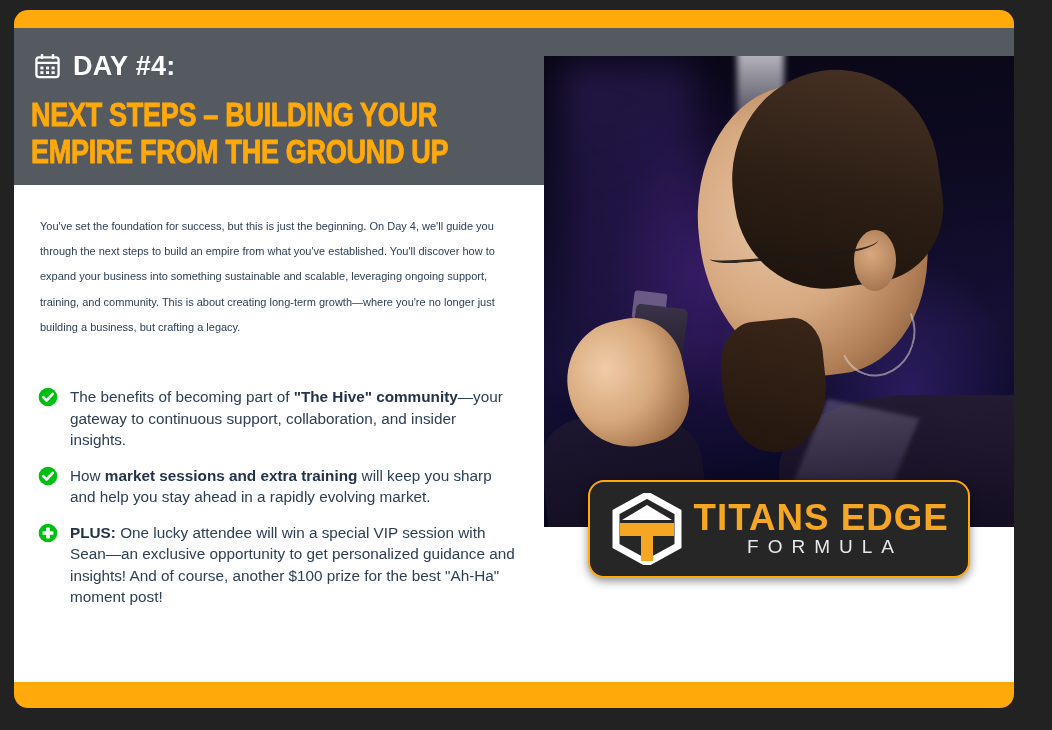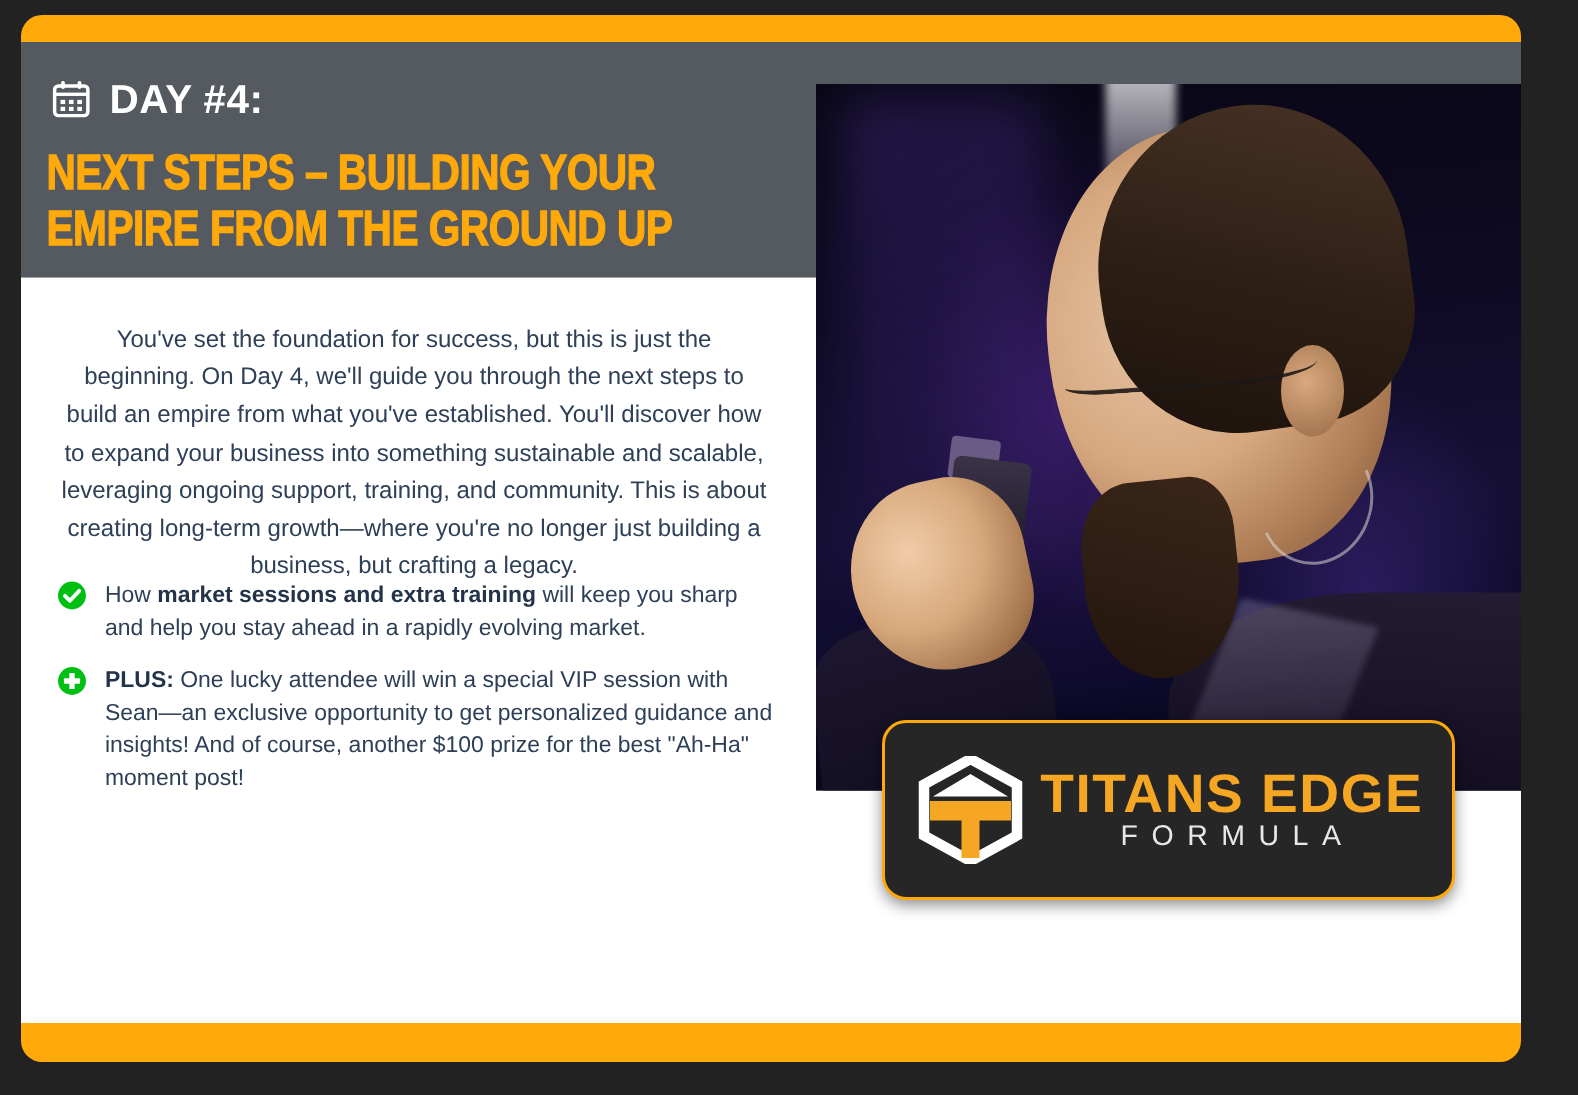--- a/index.html
+++ b/index.html
@@ -85,23 +85,22 @@
     letter-spacing: -0.4px;
     -webkit-text-stroke: 0.9px #ffa90a;
   }
 
   
   .intro {
     position: absolute;
     left: 40px; top: 214px;
     width: 472px;
     color: #2e4057;
-    font-size: 16px;
+    font-size: 11px;
     line-height: 25.2px;
-    text-align: center;
   }
 
   .bullets {
     position: absolute;
     left: 38px; top: 386px;
     width: 478px;
     list-style: none;
   }
   .bullet {
     display: flex;
@@ -235,21 +234,21 @@
     width: 34%; height: 28%;
     border-radius: 30% 42% 0 0;
     background: linear-gradient(170deg, #1d1730 0%, #100c1d 100%);
     transform: rotate(-6deg);
   }
 
   
   .badge {
     position: absolute;
     left: 588px; top: 480px;
-    width: 382px; height: 120px;
+    width: 382px; height: 98px;
     background: #262626;
     border: 2px solid #ffa90a;
     border-radius: 16px;
     display: flex;
     align-items: center;
     justify-content: center;
     gap: 14px;
     box-shadow: 0 3px 10px rgba(0,0,0,0.45);
   }
   .emblem { width: 70px; height: 72px; flex: 0 0 auto; }
@@ -303,20 +302,27 @@
     </div>
 
     <h1 class="headline">Next Steps – Building Your Empire From The Ground Up</h1>
   </div>
 
   <div class="body-white"></div>
 
   <p class="intro">You've set the foundation for success, but this is just the beginning. On Day 4, we'll guide you through the next steps to build an empire from what you've established. You'll discover how to expand your business into something sustainable and scalable, leveraging ongoing support, training, and community. This is about creating long-term growth—where you're no longer just building a business, but crafting a legacy.</p>
 
   <ul class="bullets">
+      <li class="bullet">
+        <svg class="ico" viewBox="0 0 20 20">
+          <circle cx="10" cy="10" r="9.3" fill="#00bf13"></circle>
+          <path d="M5.3 10.2 L8.6 13.5 L14.8 6.9" fill="none" stroke="#ffffff" stroke-width="2.6" stroke-linecap="round" stroke-linejoin="round"></path>
+        </svg>
+        <span class="bullet-text">The benefits of becoming part of <b>"The Hive" community</b>—your gateway to continuous support, collaboration, and insider insights.</span>
+      </li>
       <li class="bullet">
         <svg class="ico" viewBox="0 0 20 20">
           <circle cx="10" cy="10" r="9.3" fill="#00bf13"></circle>
           <path d="M5.3 10.2 L8.6 13.5 L14.8 6.9" fill="none" stroke="#ffffff" stroke-width="2.6" stroke-linecap="round" stroke-linejoin="round"></path>
         </svg>
         <span class="bullet-text">How <b>market sessions and extra training</b> will keep you sharp and help you stay ahead in a rapidly evolving market.</span>
       </li>
       <li class="bullet">
         <svg class="ico" viewBox="0 0 20 20">
           <circle cx="10" cy="10" r="9.3" fill="#00bf13"></circle>

